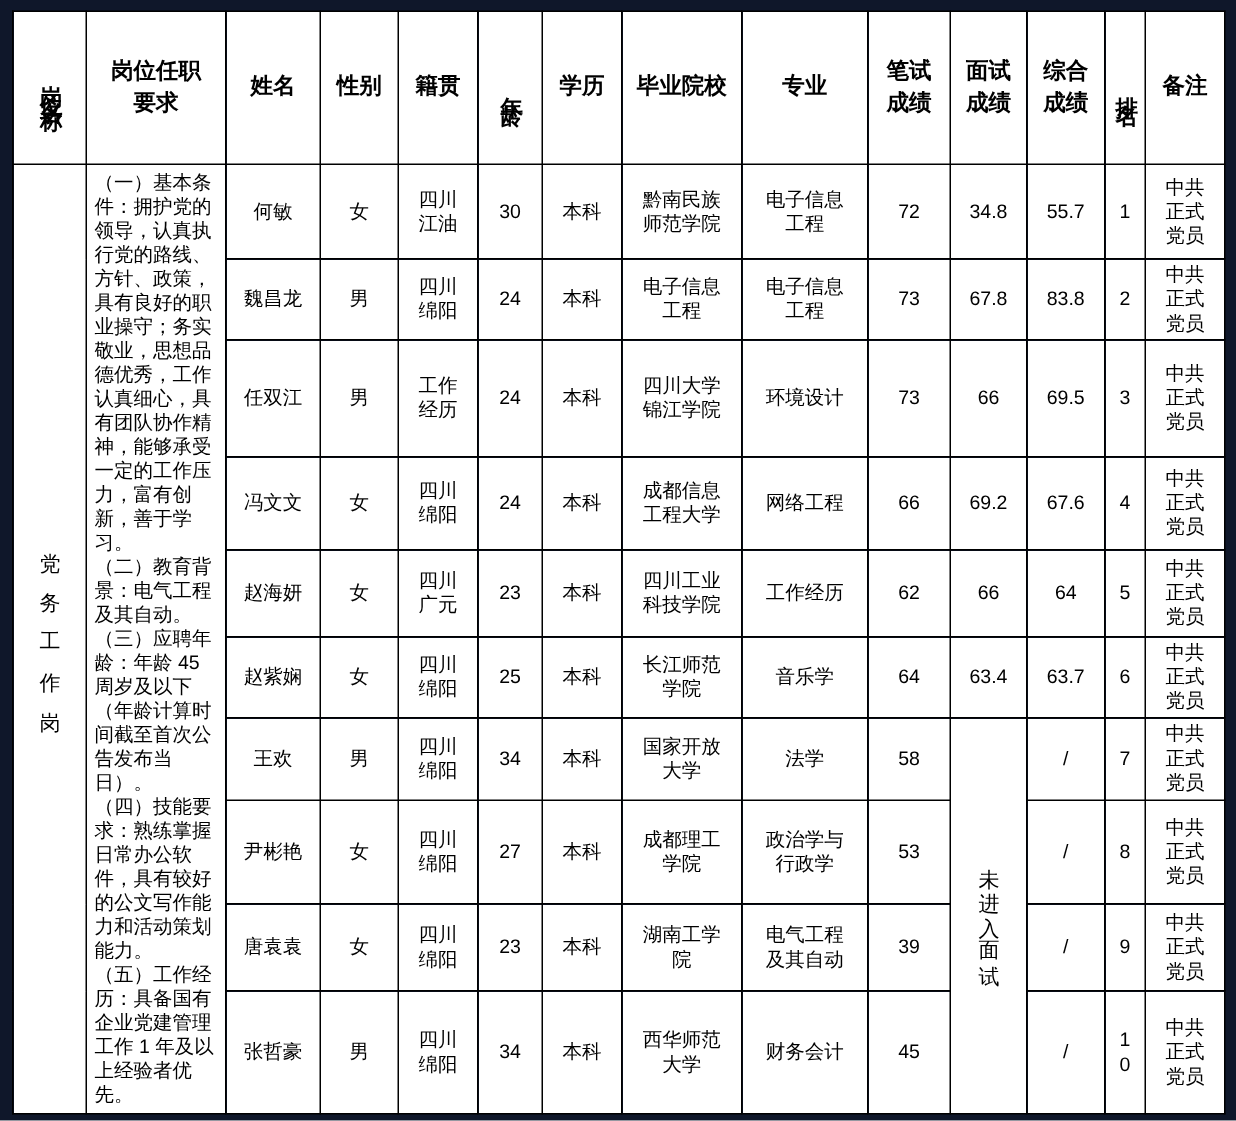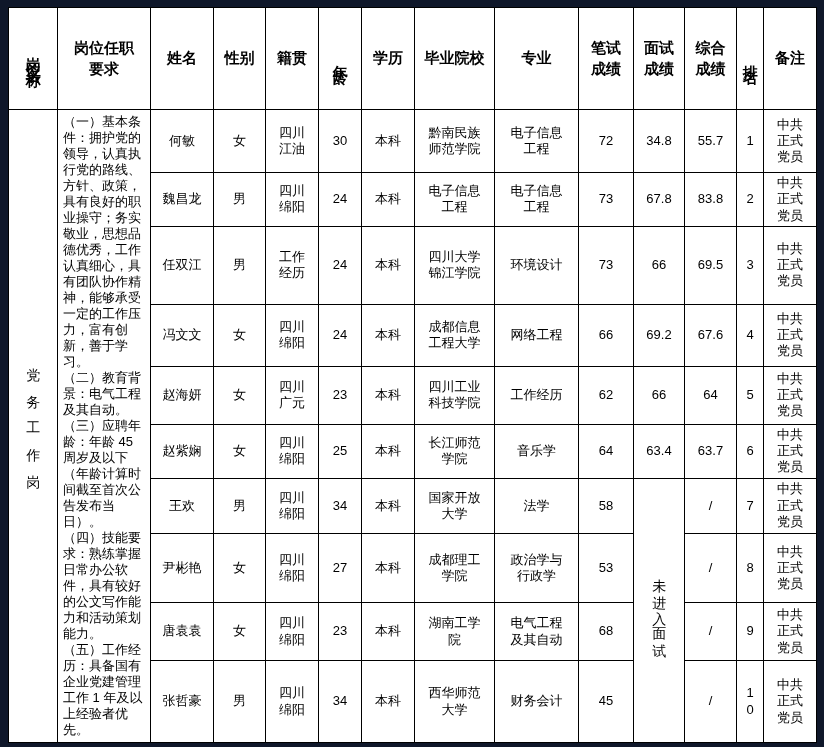--- a/index.html
+++ b/index.html
@@ -236,21 +236,21 @@
     </tr>
 
     <tr style="height:58px">
       <td>唐袁袁</td>
       <td>女</td>
       <td><span class="mw2">四川绵阳</span></td>
       <td>23</td>
       <td>本科</td>
       <td><span class="mw4">湖南工学院</span></td>
       <td><span class="mw4">电气工程及其自动</span></td>
-      <td>68</td>
+      <td>39</td>
       <td>/</td>
       <td class="rank-cell">9</td>
       <td><span class="mw2">中共正式党员</span></td>
     </tr>
 
     <tr style="height:82px">
       <td>张哲豪</td>
       <td>男</td>
       <td><span class="mw2">四川绵阳</span></td>
       <td>34</td>

